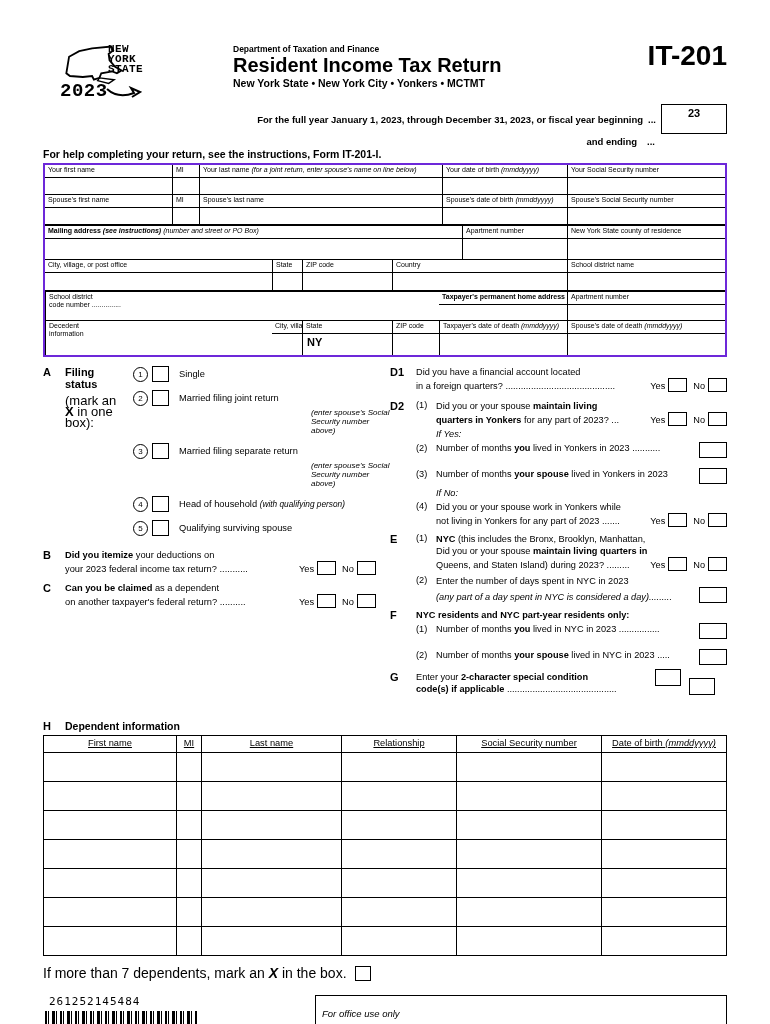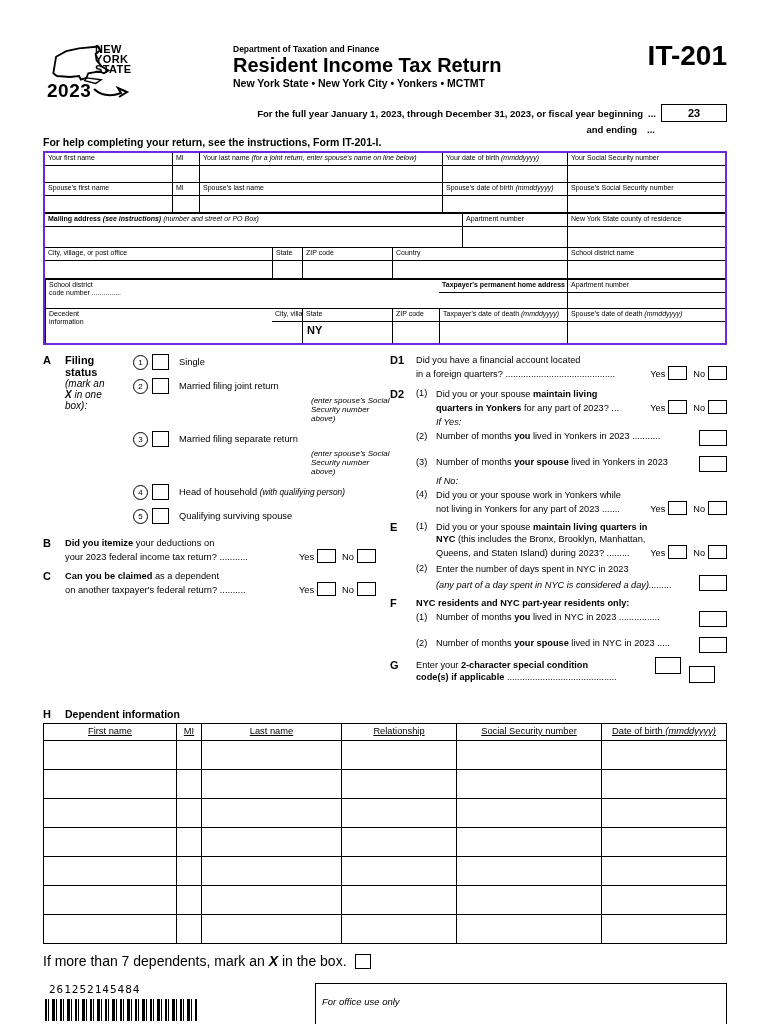--- a/index.html
+++ b/index.html
@@ -3,34 +3,34 @@
 <meta charset="utf-8">
 <style>
   html,body{margin:0;padding:0;background:#fff;}
   body{width:770px;height:1024px;font-family:"Liberation Sans",sans-serif;color:#000;}
   .page{width:770px;height:1024px;padding:44px 43px 0 43px;box-sizing:border-box;overflow:hidden;position:relative;}
   .bld{font-weight:bold;}
   .itl{font-style:italic;}
 
   
   .header{position:relative;height:56px;}
-  .logo{position:absolute;left:4px;top:-4px;width:182px;height:64px;}
+  .logo{position:absolute;left:17px;top:-4px;width:182px;height:64px;font-family:Liberation Mono, monospace;}
   .state-svg{position:absolute;left:0;top:2px;}
   .logo-stack{position:absolute;left:48px;top:4px;font-weight:bold;font-size:11px;line-height:10px;letter-spacing:.4px;}
   .logo-year{position:absolute;left:0;top:40px;font-weight:bold;font-size:19px;letter-spacing:.5px;}
   .swoosh{position:absolute;left:46px;top:46px;}
   .header-center{margin-left:190px;}
   .dept{font-size:8.5px;font-weight:bold;}
   .title{font-size:20px;font-weight:bold;line-height:22px;}
   .subtitle{font-size:10.5px;font-weight:bold;margin-top:1px;}
   .form-id{position:absolute;right:0;top:-4px;font-size:28px;font-weight:bold;}
 
   .fiscal-row{display:flex;justify-content:flex-end;align-items:center;font-size:9.5px;font-weight:bold;margin-top:4px;}
   .fiscal-dots{margin:0 5px;}
-  .fiscal-box{width:66px;height:18px;border:1.5px solid #000;text-align:center;font-size:11px;line-height:16px;box-sizing:border-box;}
+  .fiscal-box{width:66px;height:30px;border:1.5px solid #000;text-align:center;font-size:11px;line-height:16px;box-sizing:border-box;}
   .ending-row{display:flex;justify-content:flex-end;font-size:9.5px;font-weight:bold;padding-right:72px;margin-top:2px;}
   .ending-dots{margin-left:10px;}
   .help-line{font-size:10.5px;font-weight:bold;margin-top:1px;}
 
   
   .id-table{border:2px solid #6d28d9;margin-top:3px;}
   .band{display:grid;}
   .band + .band{border-top:1px solid #000;}
   .band.thick{border-top:2px solid #000;}
   .b1{grid-template-columns:127px 27px 243px 125px 1fr;grid-template-rows:13px 16px;}
@@ -61,21 +61,21 @@
   .ebox{width:28px;height:16px;border:1.5px solid #000;box-sizing:border-box;flex-shrink:0;}
   .subq{display:flex;align-items:flex-start;}
   .qnum{width:20px;flex-shrink:0;}
   .qcontent{flex:1;min-width:0;}
   .ifline{font-style:italic;margin:3px 0 3px 20px;}
 
   
   .sec-a{display:flex;}
   .a-head{width:68px;flex-shrink:0;}
   .a-title{font-weight:bold;font-size:11px;line-height:12px;}
-  .a-note{font-style:italic;font-size:10px;line-height:11px;}
+  .a-note{font-size:13px;line-height:11px;margin-top:5px;}
   .fs-items{flex:1;}
   .fs-item{display:flex;align-items:center;margin-bottom:6px;}
   .fs-wrap{margin-bottom:8px;}
   .circ{width:13px;height:13px;border:1px solid #000;border-radius:50%;font-size:8px;display:inline-flex;align-items:center;justify-content:center;flex-shrink:0;}
   .fs-cb{width:17px;height:16px;border:1.5px solid #000;box-sizing:border-box;margin:0 10px 0 4px;flex-shrink:0;}
   .fs-label{font-size:9.3px;}
   .fs-sub{font-size:8px;font-style:italic;margin:-4px 0 8px 178px;}
   .note-sm{font-size:8.3px;}
   .sec-bc{display:flex;margin-top:7px;}
   .pr{padding-right:14px;}
@@ -365,22 +365,22 @@
           </div>
         </div>
       </div>
 
       <div class="sec mb6">
         <div class="sec-letter">E</div>
         <div class="q-body">
           <div class="subq mb4">
             <span class="qnum">(1)</span>
             <div class="qcontent">
+              <div class="line"><span class="bld">NYC</span><span> (this includes the Bronx, Brooklyn, Manhattan,</span></div>
               <div class="line"><span>Did you or your spouse </span><span class="bld">maintain living quarters in</span></div>
-              <div class="line"><span class="bld">NYC</span><span> (this includes the Bronx, Brooklyn, Manhattan,</span></div>
               <div class="flexline">
                 <span class="txt">Queens, and Staten Island) during 2023? .........</span>
                 <span class="grow"></span>
                 <span class="yn">Yes</span>
                   <span class="cb"></span>
                 <span class="yn">No</span>
                   <span class="cb"></span>
               </div>
             </div>
           </div>

